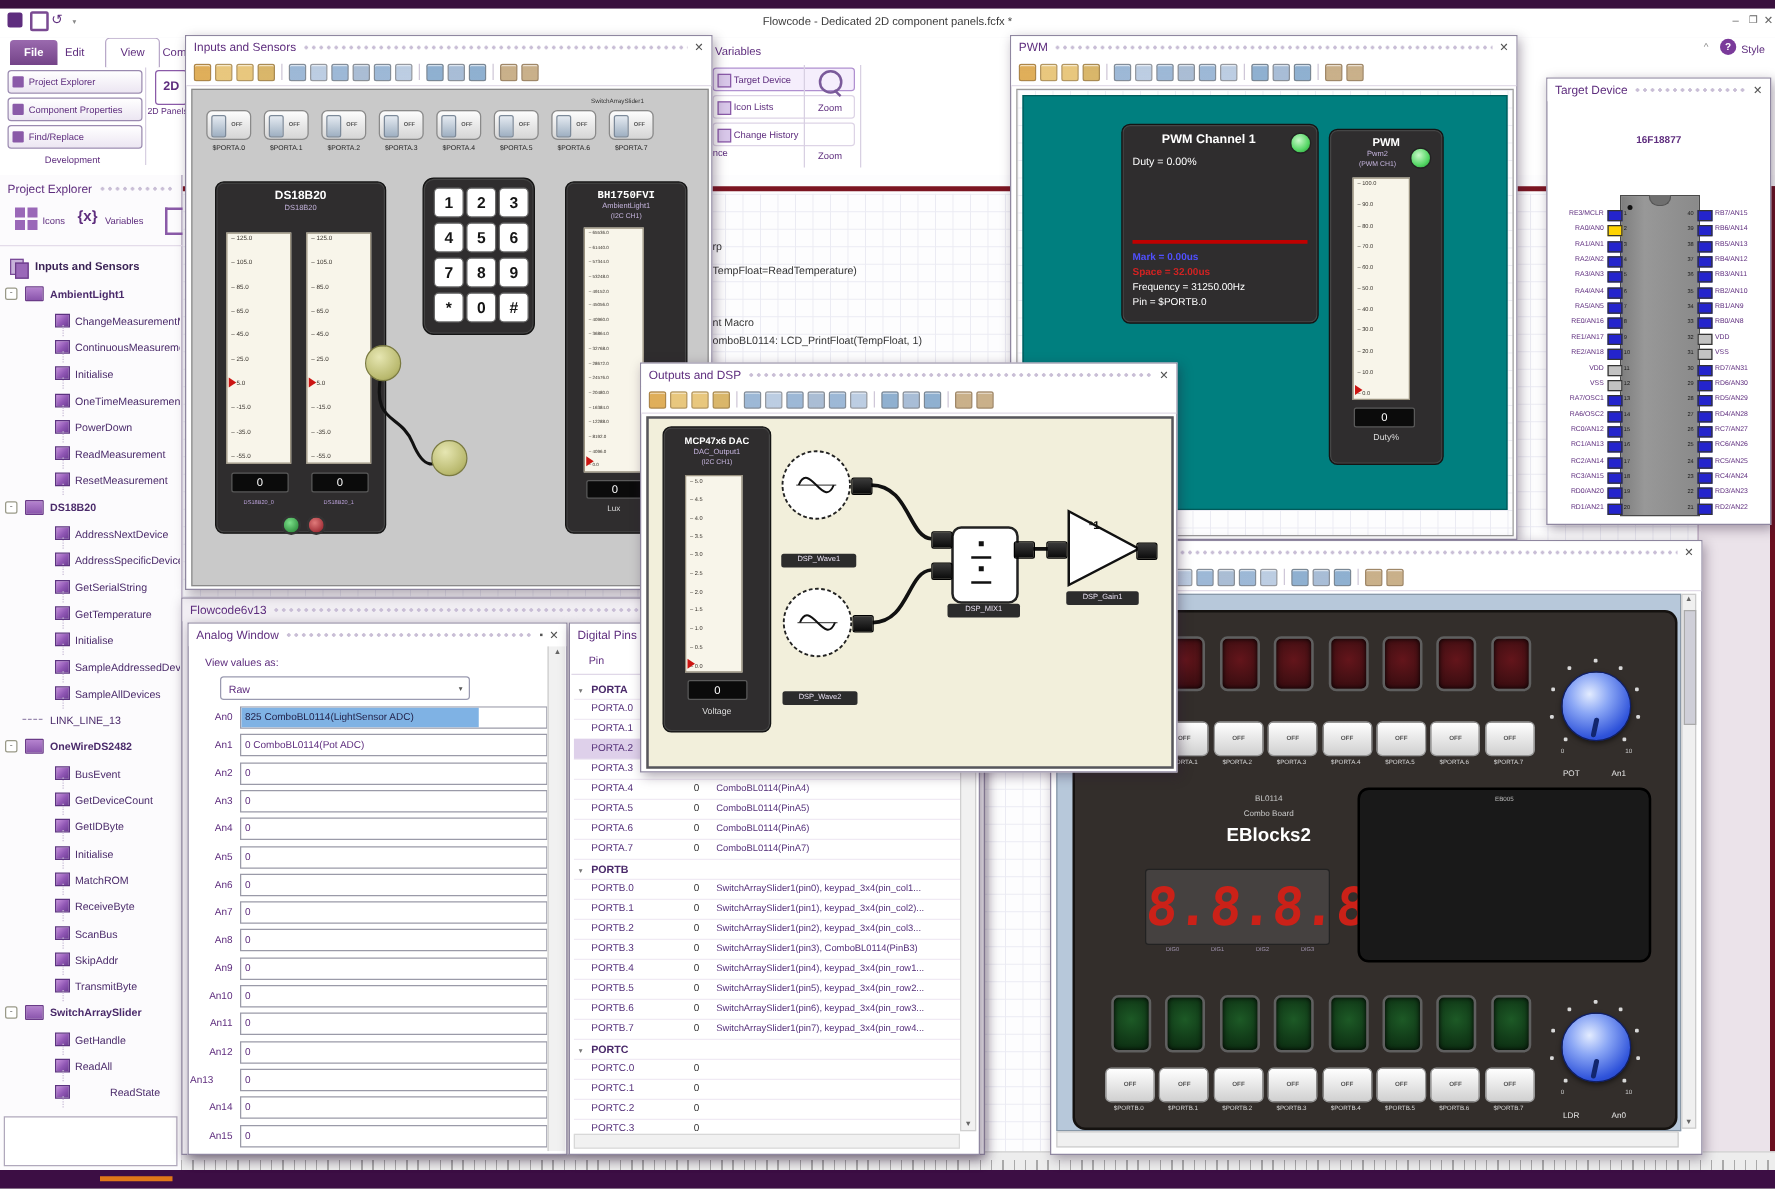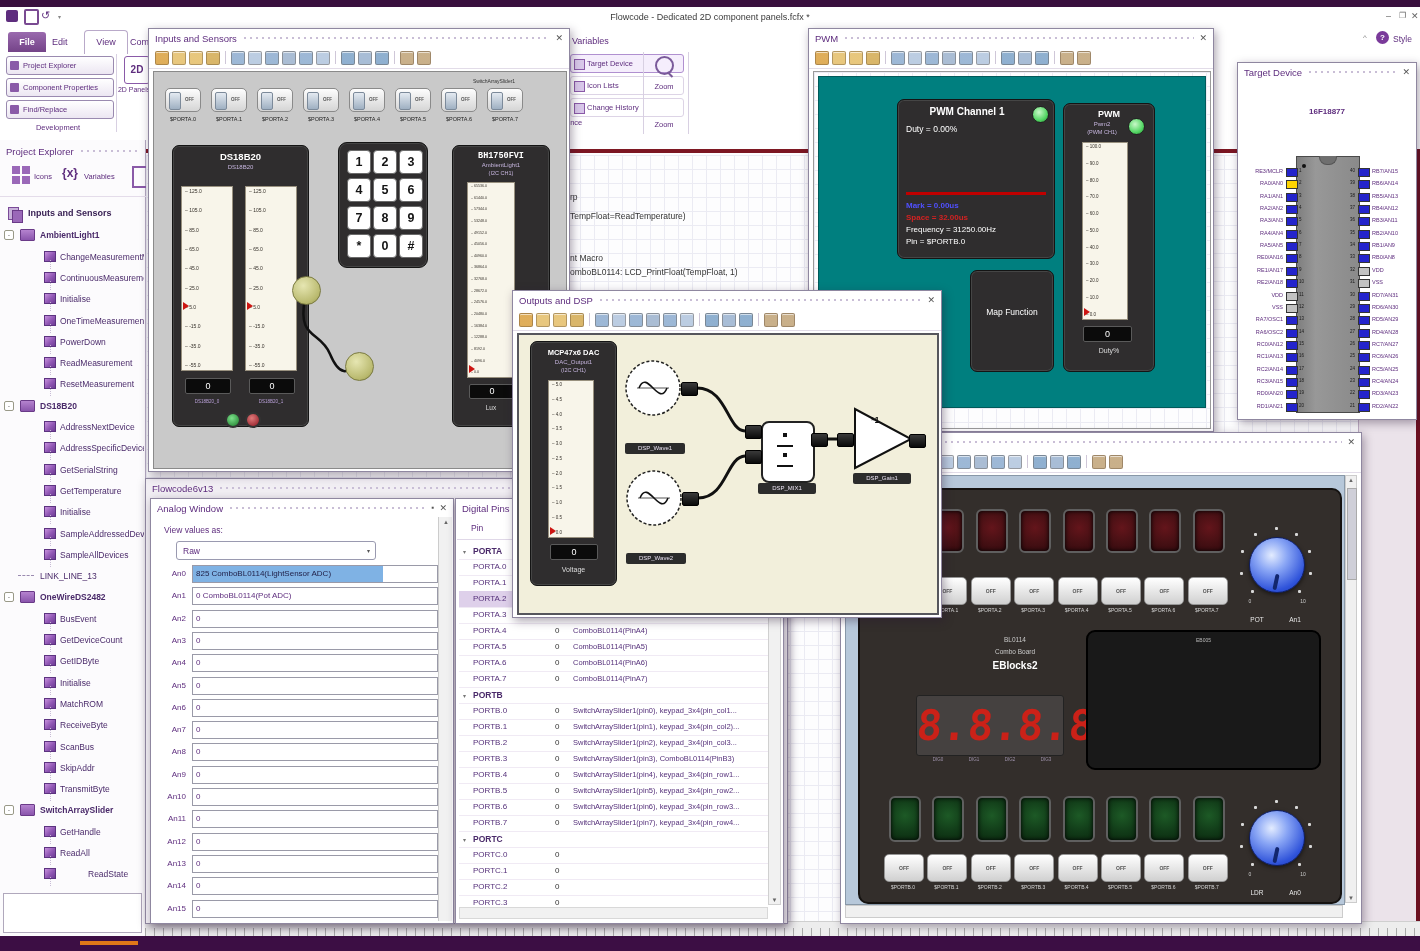--- a/index.html
+++ b/index.html
@@ -362,23 +362,20 @@
               <div class="tick" style="font-size: 4.5px;">– 40.0</div>
               <div class="tick" style="font-size: 4.5px;">– 30.0</div>
               <div class="tick" style="font-size: 4.5px;">– 20.0</div>
               <div class="tick" style="font-size: 4.5px;">– 10.0</div>
               <div class="tick" style="font-size: 4.5px;">– 0.0</div>
             </div>
             <div class="marker" style="top: calc(95% - 2px);"></div>
           </div>
           <div class="abs vbox" style="left: 19px; top: 222px; width: 47px; height: 14px; line-height: 14px;">0</div>
           <div class="abs" style="left: 0px; top: 243px; width: 90px; text-align: center; font-size: 7px; color: rgb(221, 221, 221);">Duty%</div>
-        </div>
-        <div class="abs panel" style="left: 156px; top: 198px; width: 82px; height: 100px;">
-          <div class="abs" style="left: 0px; top: 36px; width: 82px; text-align: center; font-size: 8.5px; color: rgb(255, 255, 255); white-space: normal; line-height: 1.4;">Map Function</div>
         </div>
       </div>
   </div>
 
   <div class="fcwin" id="win-board" style="left:840px;top:432px;width:520px;height:490px;z-index:11;">
     <div class="cap">
       <span class="dots"></span>
       <span class="xbtn">✕</span>
     </div>
     <div class="tbar" id="tb-board" style="left:0;top:18px;right:0;">
@@ -478,21 +475,21 @@
           <div class="abs" style="left: 437.64px; top: 373.078px; width: 3px; height: 3px; background: rgb(216, 216, 216); border-radius: 1px;"></div>
           <div class="abs knob" style="left: 389px; top: 320px;">
             <div class="abs" style="left: 24px; top: 36px; width: 4px; height: 16px; background: rgb(18, 38, 110); border-radius: 2px; transform: rotate(12deg);"></div>
           </div>
           <div class="abs" style="left: 384px; top: 381px; width: 12px; text-align: center; font-size: 5px; color: rgb(204, 204, 204);">0</div>
           <div class="abs" style="left: 436px; top: 381px; width: 14px; text-align: center; font-size: 5px; color: rgb(204, 204, 204);">10</div>
           <div class="abs" style="left: 382px; top: 399px; width: 30px; text-align: center; font-size: 6.5px; color: rgb(232, 232, 232);">LDR</div>
           <div class="abs" style="left: 420px; top: 399px; width: 30px; text-align: center; font-size: 6.5px; color: rgb(232, 232, 232);">An0</div>
           <div class="abs" style="left: 95px; top: 146px; width: 120px; text-align: center; font-size: 6.5px; color: rgb(201, 201, 201);">BL0114</div>
           <div class="abs" style="left: 95px; top: 158px; width: 120px; text-align: center; font-size: 6.5px; color: rgb(201, 201, 201);">Combo Board</div>
-          <div class="abs" style="left: 95px; top: 170px; width: 120px; text-align: center; font-size: 10px; font-weight: bold; color: rgb(255, 255, 255);">EBlocks2</div>
+          <div class="abs" style="left: 95px; top: 170px; width: 120px; text-align: center; font-size: 15px; font-weight: bold; color: rgb(255, 255, 255);">EBlocks2</div>
           <div class="abs" style="left: 56px; top: 205px; width: 146px; height: 59px; background: rgb(69, 65, 64); border: 1px solid rgb(34, 34, 34); border-radius: 3px; display: flex; align-items: center; justify-content: space-around;">
             <div class="seg" style="font-size: 42px;">8.</div>
             <div class="seg" style="font-size: 42px;">8.</div>
             <div class="seg" style="font-size: 42px;">8.</div>
             <div class="seg" style="font-size: 42px;">8.</div>
           </div>
           <div class="abs" style="left: 66px; top: 267px; width: 24px; text-align: center; font-size: 4.5px; color: rgb(159, 147, 173);">DIG0</div>
           <div class="abs" style="left: 102px; top: 267px; width: 24px; text-align: center; font-size: 4.5px; color: rgb(159, 147, 173);">DIG1</div>
           <div class="abs" style="left: 138px; top: 267px; width: 24px; text-align: center; font-size: 4.5px; color: rgb(159, 147, 173);">DIG2</div>
           <div class="abs" style="left: 174px; top: 267px; width: 24px; text-align: center; font-size: 4.5px; color: rgb(159, 147, 173);">DIG3</div>
@@ -577,21 +574,21 @@
             <div class="abs" style="left: 3px; top: 3px; font-size: 8px; color: rgb(94, 45, 126); white-space: nowrap;">0</div>
           </div>
           <div class="abs" style="left: 0px; top: 249.3px; width: 34px; text-align: right; font-size: 8px; color: rgb(94, 45, 126);">An11</div>
           <div class="abs" style="left: 40px; top: 245.3px; width: 244px; height: 16px; border: 1px solid rgb(154, 154, 168); background: rgb(255, 255, 255); overflow: hidden;">
             <div class="abs" style="left: 3px; top: 3px; font-size: 8px; color: rgb(94, 45, 126); white-space: nowrap;">0</div>
           </div>
           <div class="abs" style="left: 0px; top: 271.6px; width: 34px; text-align: right; font-size: 8px; color: rgb(94, 45, 126);">An12</div>
           <div class="abs" style="left: 40px; top: 267.6px; width: 244px; height: 16px; border: 1px solid rgb(154, 154, 168); background: rgb(255, 255, 255); overflow: hidden;">
             <div class="abs" style="left: 3px; top: 3px; font-size: 8px; color: rgb(94, 45, 126); white-space: nowrap;">0</div>
           </div>
-          <div class="abs" style="left: 0px; top: 293.9px; width: 34px; text-align: right; font-size: 8px; color: rgb(94, 45, 126);">An13</div>
+          <div class="abs" style="left: 0px; top: 293.9px; width: 34px; font-size: 8px; color: rgb(94, 45, 126);">An13</div>
           <div class="abs" style="left: 40px; top: 289.9px; width: 244px; height: 16px; border: 1px solid rgb(154, 154, 168); background: rgb(255, 255, 255); overflow: hidden;">
             <div class="abs" style="left: 3px; top: 3px; font-size: 8px; color: rgb(94, 45, 126); white-space: nowrap;">0</div>
           </div>
           <div class="abs" style="left: 0px; top: 316.2px; width: 34px; text-align: right; font-size: 8px; color: rgb(94, 45, 126);">An14</div>
           <div class="abs" style="left: 40px; top: 312.2px; width: 244px; height: 16px; border: 1px solid rgb(154, 154, 168); background: rgb(255, 255, 255); overflow: hidden;">
             <div class="abs" style="left: 3px; top: 3px; font-size: 8px; color: rgb(94, 45, 126); white-space: nowrap;">0</div>
           </div>
           <div class="abs" style="left: 0px; top: 338.5px; width: 34px; text-align: right; font-size: 8px; color: rgb(94, 45, 126);">An15</div>
           <div class="abs" style="left: 40px; top: 334.5px; width: 244px; height: 16px; border: 1px solid rgb(154, 154, 168); background: rgb(255, 255, 255); overflow: hidden;">
             <div class="abs" style="left: 3px; top: 3px; font-size: 8px; color: rgb(94, 45, 126); white-space: nowrap;">0</div>

